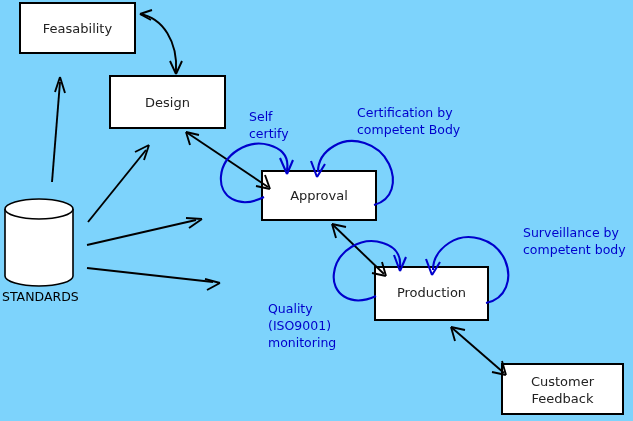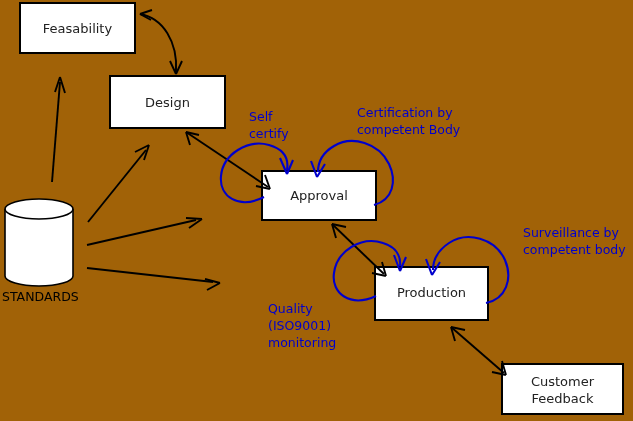--- a/index.html
+++ b/index.html
@@ -8,21 +8,21 @@
     padding: 0;
     background: #ffffff;
   }
   body {
     font-family: "DejaVu Sans", "Liberation Sans", sans-serif;
   }
   #diagram-canvas {
     position: relative;
     width: 633px;
     height: 421px;
-    background: #a16207;
+    background: #7dd3fc;
     overflow: hidden;
   }
   #diagram-svg {
     position: absolute;
     left: 0;
     top: 0;
     width: 633px;
     height: 421px;
   }
   .node-box {

